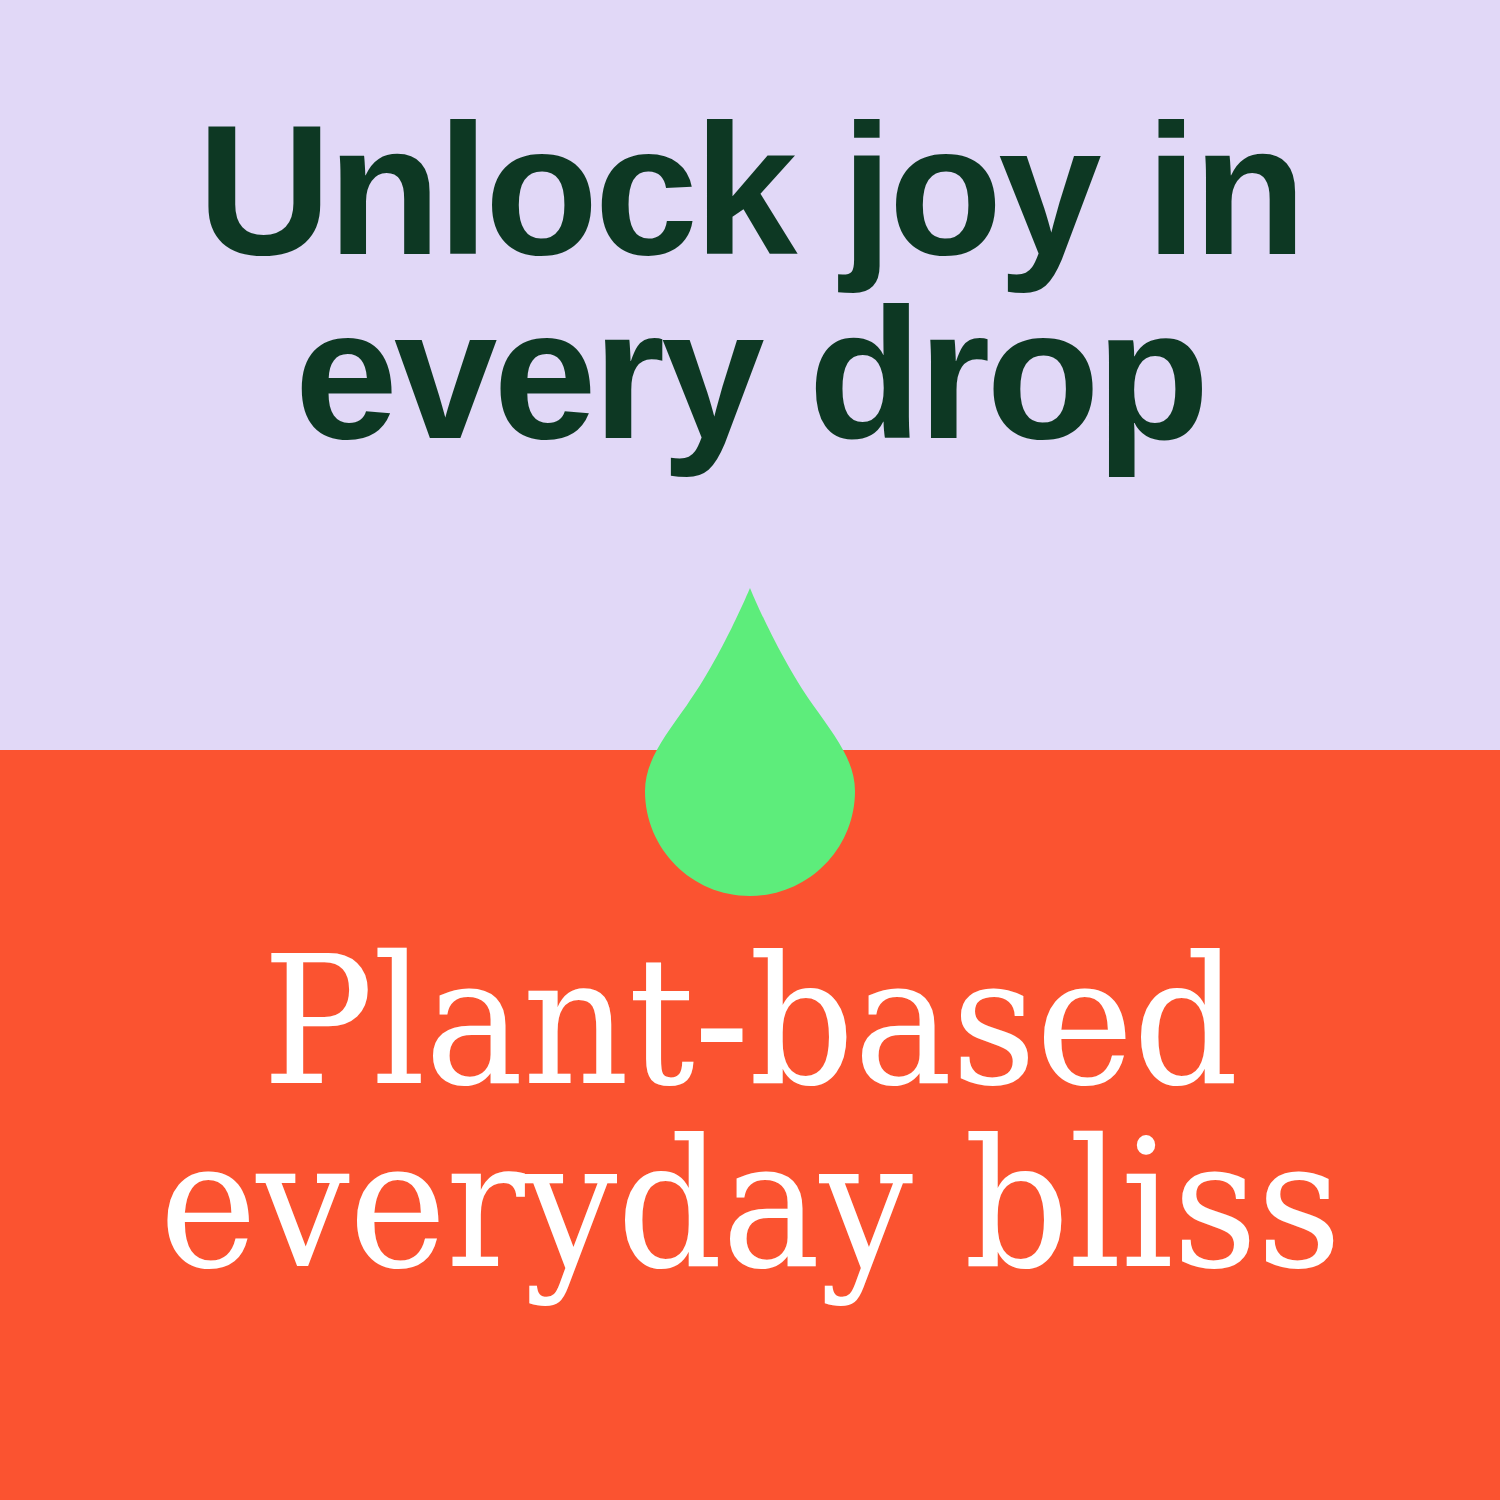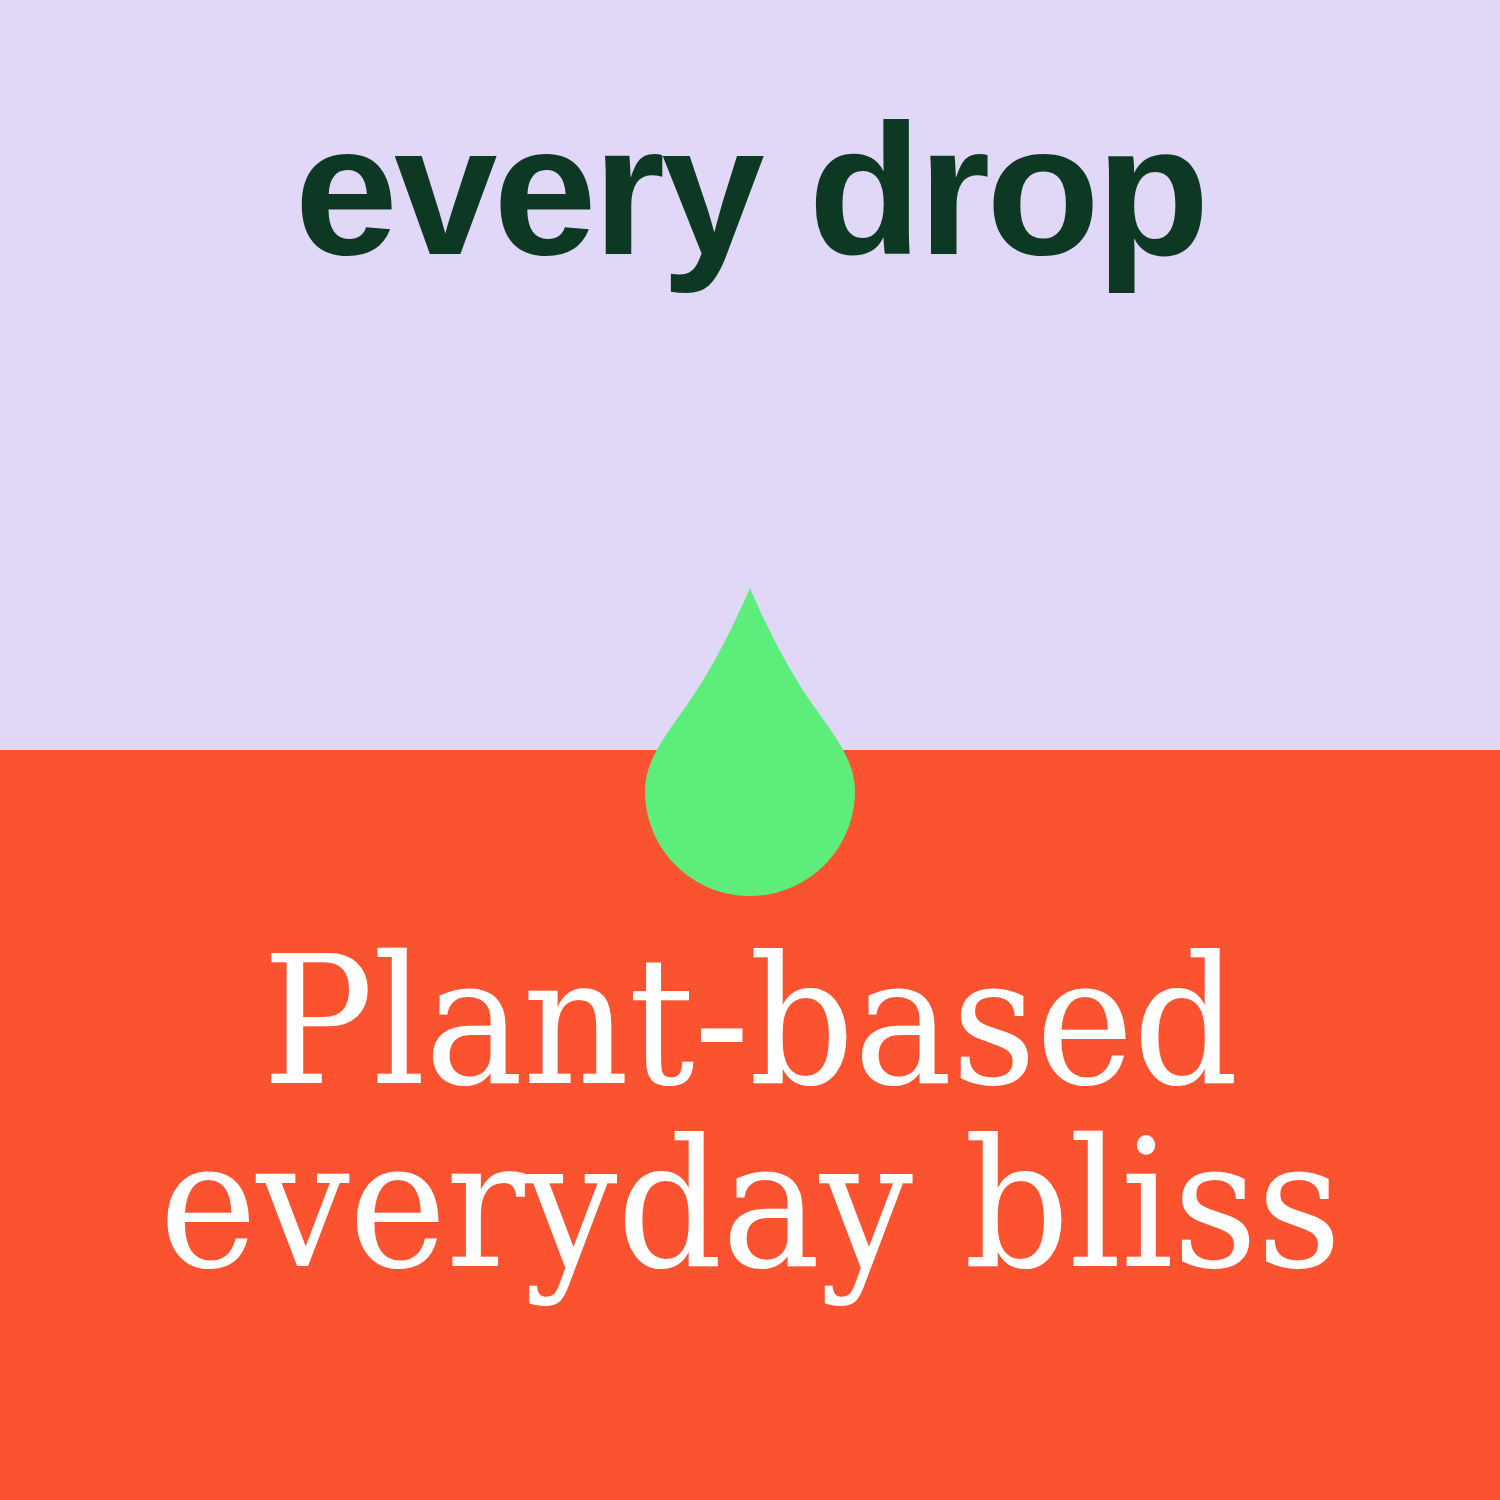--- a/index.html
+++ b/index.html
@@ -88,20 +88,21 @@
 </style>
 </head>
 <body>
 
 <div id="poster">
 
   <div class="band band-top"></div>
   <div class="band band-bottom"></div>
 
   <div class="headline">
+    <span class="hline">Unlock joy in</span>
     <span class="hline">every drop</span>
   </div>
 
   <div class="droplet-wrap">
     <svg viewBox="0 0 210 308" xmlns="http://www.w3.org/2000/svg" aria-hidden="true">
       <path d="M105 0
                C105 0 133 68 168 117
                C190 148 210 173 210 203
                C210 261 163 308 105 308
                C47 308 0 261 0 203

